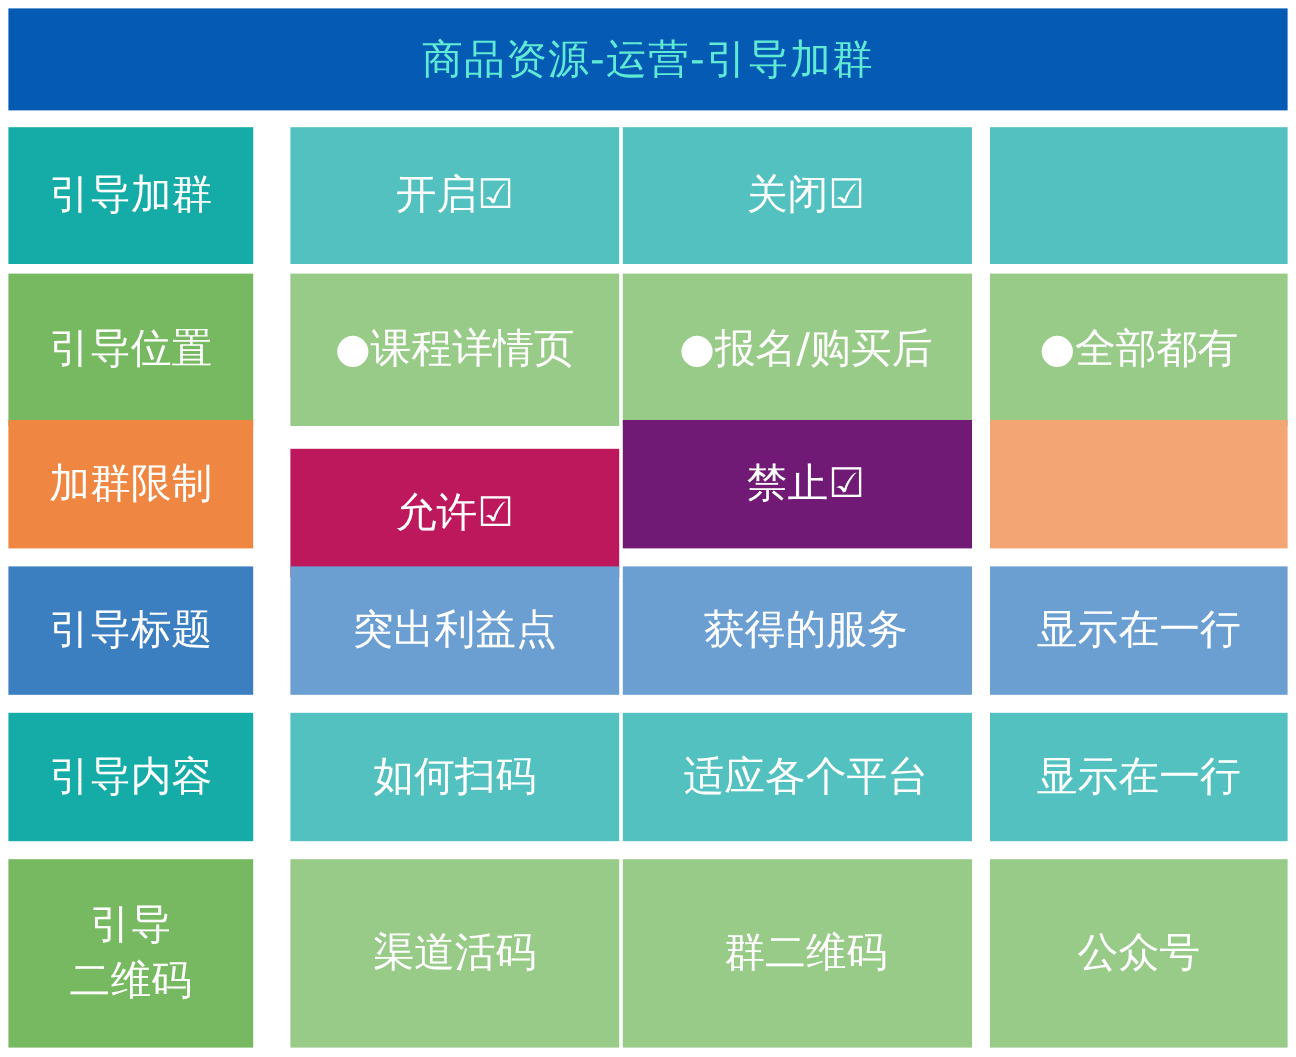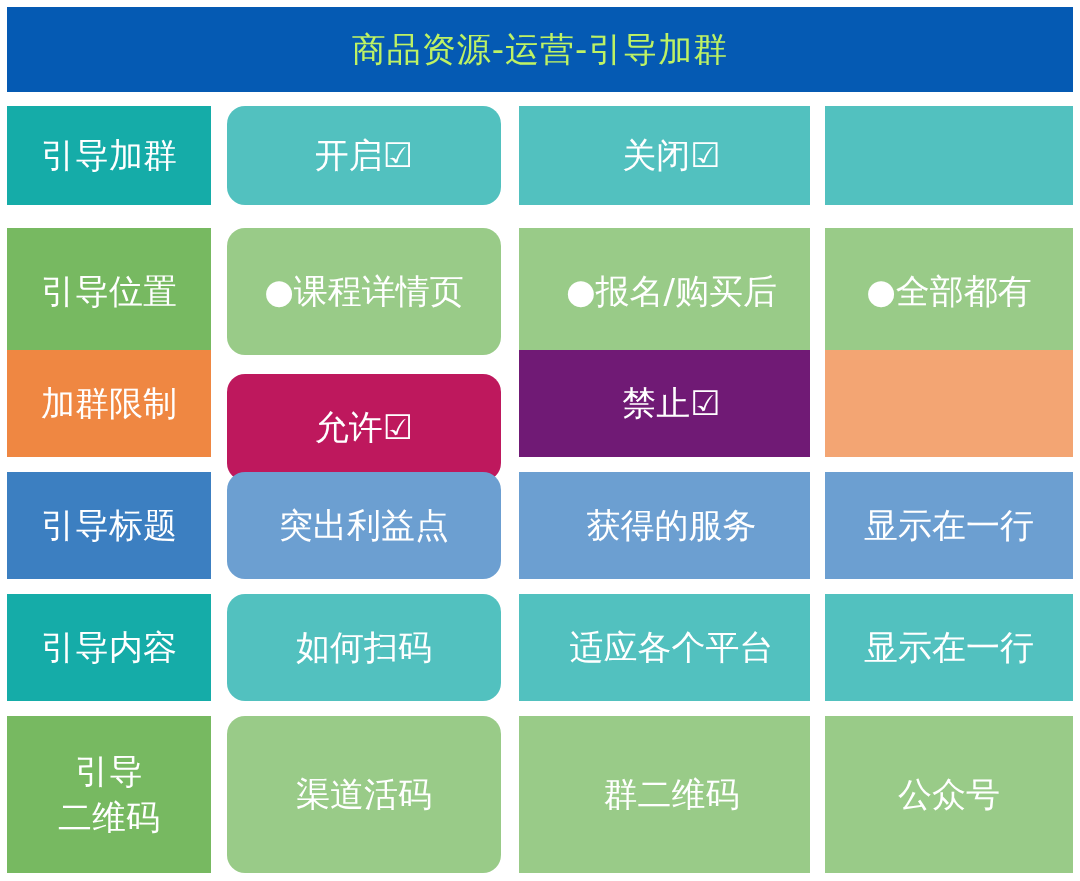--- a/index.html
+++ b/index.html
@@ -1,23 +1,23 @@
 <!DOCTYPE html>
 <html><head>
 <meta charset="utf-8">
 <style>
   html,body{margin:0;padding:0;background:#ffffff;}
   body{width:1080px;height:881px;position:relative;overflow:hidden;font-family:"DejaVu Sans","Liberation Sans",sans-serif;}
-  .title{position:absolute;left:7px;top:7px;width:1066px;height:85px;background:#055ab3;color:#bef264;font-size:34px;display:flex;align-items:center;justify-content:center;letter-spacing:1px;}
+  .title{position:absolute;left:7px;top:7px;width:1066px;height:85px;background:#055ab3;color:#5eead4;font-size:34px;display:flex;align-items:center;justify-content:center;letter-spacing:1px;}
   .cell{position:absolute;display:flex;align-items:center;justify-content:center;color:#fff;font-size:34px;text-align:center;line-height:1.35;box-sizing:border-box;}
   .c0{left:7px;width:204px;}
-  .c1{left:227px;width:274px;border-radius:18px;}
+  .c1{left:242px;width:274px;}
   .c2{left:519px;width:291px;padding-left:14px;}
   .c3{left:825px;width:248px;}
-  .r0{top:106px;height:99px;}
+  .r0{top:106px;height:114px;}
   .r1{top:228px;height:127px;}
   .r2{top:350px;height:107px;}
   .r3{top:472px;height:107px;}
   .r4{top:594px;height:107px;text-align:right;}
   .r5{top:716px;height:157px;}
   .multiline{white-space:pre-line;}
 </style>
 </head>
 <body>
 

